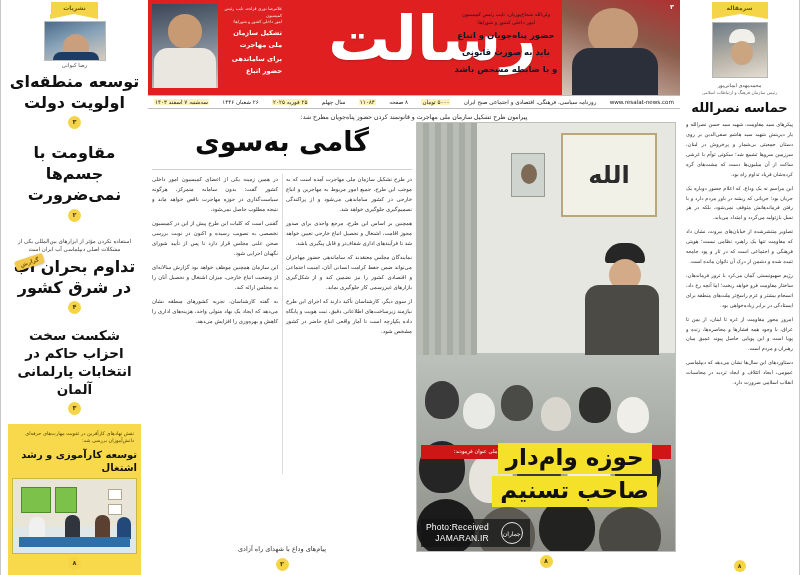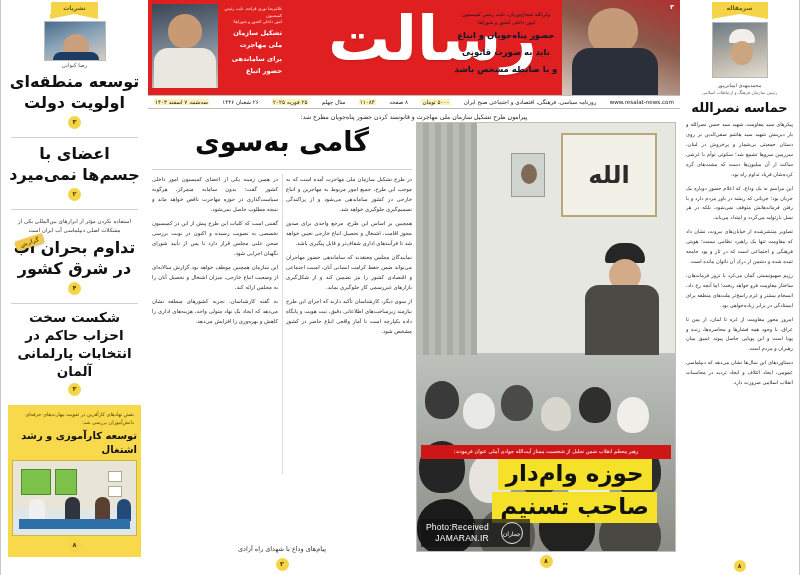--- a/index.html
+++ b/index.html
@@ -239,21 +239,21 @@
   .mp-crowd { position:absolute; left:0; right:0; bottom:0; height:210px; }
   .mp-crowd .h {
     position:absolute; border-radius:50% 50% 44% 44%;
   }
   .red-caption {
     position:absolute; left:4px; right:4px; bottom:92px;
     background:#cf1616; color:#fff; font-size:5.2px;
     padding:3px 5px; text-align:center; line-height:1.5;
   }
   .yellow-hl {
-    position:absolute; right:18px; bottom:26px; text-align:center;
+    position:absolute; right:18px; bottom:42px; text-align:center;
   }
   .yh-line {
     display:inline-block; background:#f5e02a; color:#111;
     font-size:23px; font-weight:bold; padding:1px 8px 3px 8px;
     line-height:1.18; letter-spacing:-.5px; margin-bottom:2px;
   }
   .photo-pagebadge {
     width:13px; height:13px; border-radius:50%; background:#f5d547;
     color:#4b3d00; font-size:6.5px; line-height:13px; text-align:center;
     margin:3px auto 0 auto; font-weight:bold;
@@ -313,21 +313,21 @@
 
     <div class="sb-item">
       <div class="sb-photo"></div>
       <div class="sb-byline">رضا کیوانی</div>
       <div class="sb-title">توسعه منطقه‌ای اولویت دولت</div>
       <div class="pagebadge">۳</div>
     </div>
     <div class="sb-divider"></div>
 
     <div class="sb-item">
-      <div class="sb-title">اعضای با جسم‌ها نمی‌میرد</div>
+      <div class="sb-title">مقاومت با جسم‌ها نمی‌ضرورت</div>
       <div class="pagebadge">۲</div>
     </div>
     <div class="sb-divider"></div>
 
     <div class="sb-item" style="position:relative">
       <div class="sb-kicker">استفاده نکردن مؤثر از ابزارهای بین‌المللی یکی از مشکلات اصلی دیپلماسی آب ایران است</div>
       <div class="gozaresh-badge" style="top:26px">گزارش</div>
       <div class="sb-title">تداوم بحران آب در شرق کشور</div>
       <div class="pagebadge">۴</div>
     </div>

